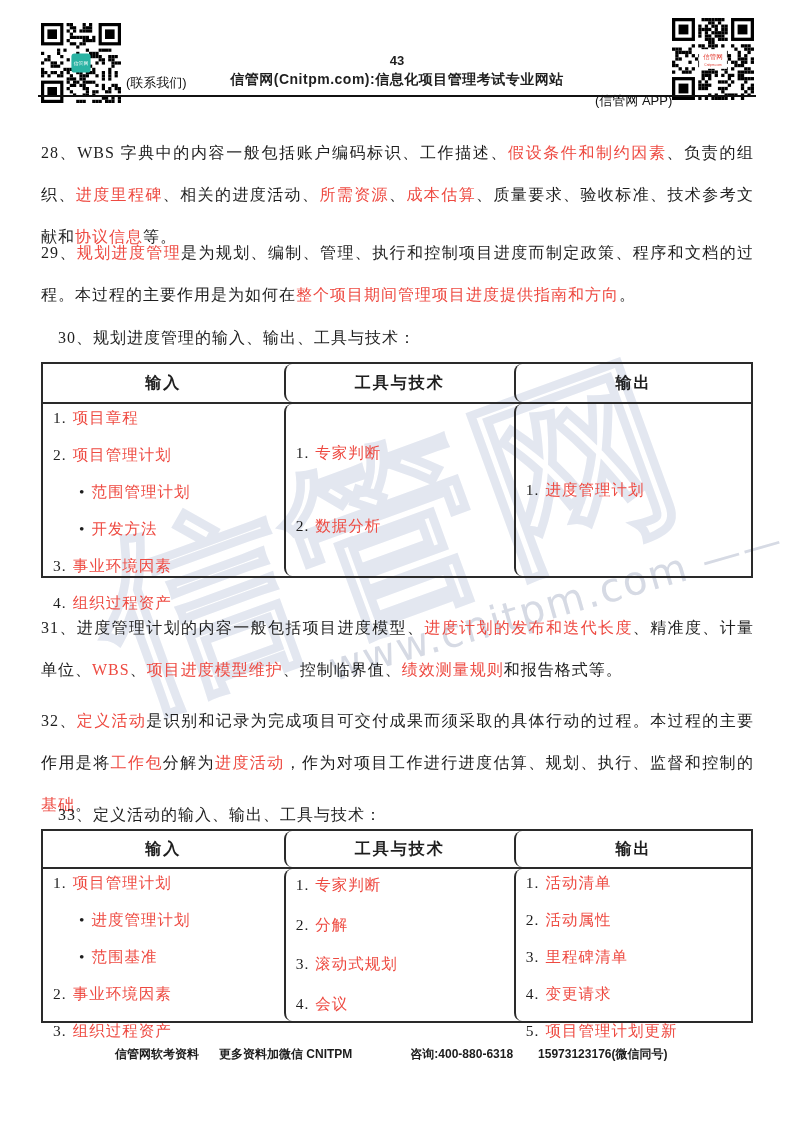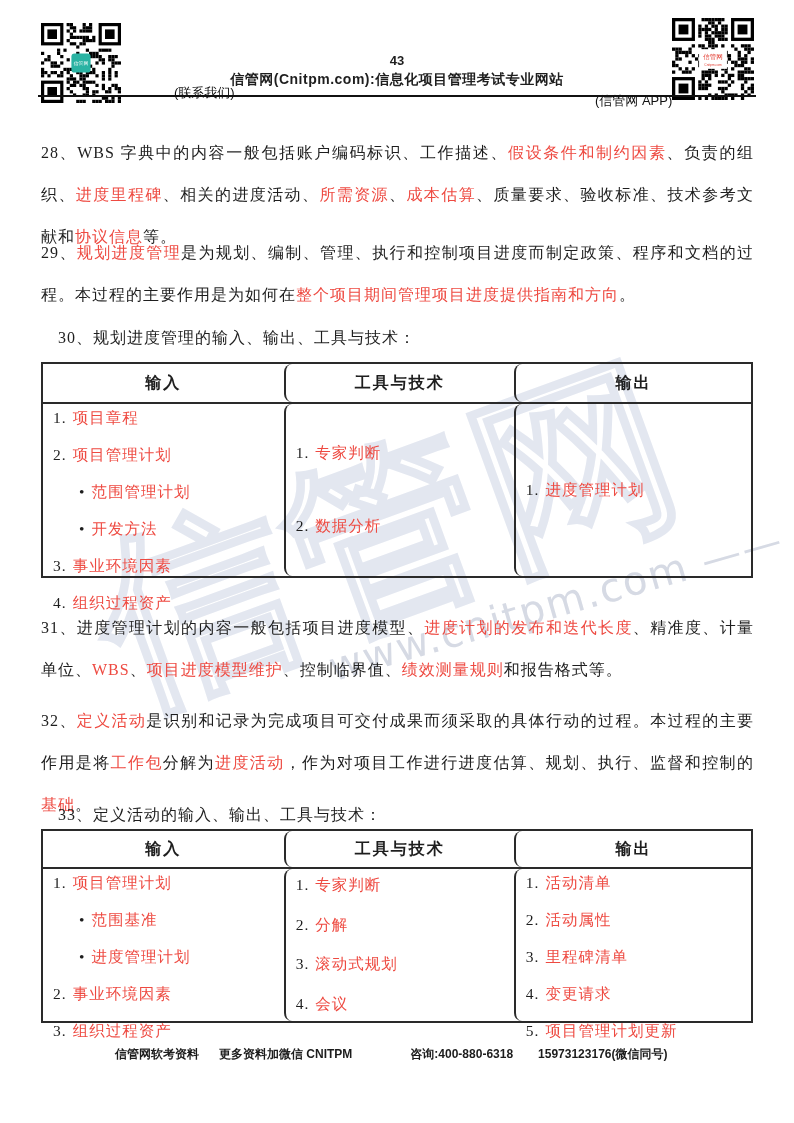--- a/index.html
+++ b/index.html
@@ -8,21 +8,21 @@
     position:relative;width:794px;height:1123px;margin:0 auto;background:#ffffff;
     overflow:hidden;font-family:"Liberation Serif","DejaVu Serif",serif;color:#1e1e1e;
   }
   
   .qr{position:absolute;}
   .qr svg{display:block;}
   .qr-left{left:41px;top:23px;width:80px;height:80px;}
   .qr-right{left:672px;top:18px;width:82px;height:82px;}
   .qr-caption{position:absolute;font-family:"Liberation Sans","DejaVu Sans",sans-serif;
     font-size:13px;color:#111;}
-  .qr-caption-left{left:126px;top:84px;margin-left:48px;}
+  .qr-caption-left{left:126px;top:74px;}
   .qr-caption-right{left:595px;top:92px;}
   .page-num{position:absolute;left:0;right:0;top:53px;text-align:center;
     font-family:"Liberation Sans","DejaVu Sans",sans-serif;font-size:13px;font-weight:bold;}
   .site-line{position:absolute;left:0;right:0;top:71px;text-align:center;
     font-family:"Liberation Sans","DejaVu Sans",sans-serif;font-size:14px;font-weight:bold;letter-spacing:.5px;}
   .header-rule{position:absolute;left:38px;right:38px;top:95px;height:2px;background:#111;}
   
   .wm-brand{
     position:absolute;left:105px;top:540px;z-index:0;white-space:nowrap;
     font-family:"Liberation Sans","DejaVu Sans",sans-serif;font-weight:bold;
@@ -528,22 +528,22 @@
 
   <div class="doc-table" style="top:829px;height:194px;">
     <div class="trow thead" style="height:38px;">
       <div class="tcell c1">输入</div>
       <div class="tcell c2">工具与技术</div>
       <div class="tcell c3">输出</div>
     </div>
     <div class="trow tbody">
       <div class="tcell c1 items">
           <div class="cell-item"><span class="num">1.</span><span class="itxt">项目管理计划</span></div>
+          <div class="cell-item indent"><span class="num">•</span><span class="itxt">进度管理计划</span></div>
           <div class="cell-item indent"><span class="num">•</span><span class="itxt">范围基准</span></div>
-          <div class="cell-item indent"><span class="num">•</span><span class="itxt">进度管理计划</span></div>
           <div class="cell-item"><span class="num">2.</span><span class="itxt">事业环境因素</span></div>
           <div class="cell-item"><span class="num">3.</span><span class="itxt">组织过程资产</span></div>
         </div>
       <div class="tcell c2 items">
           <div class="cell-item"><span class="num">1.</span><span class="itxt">专家判断</span></div>
           <div class="cell-item"><span class="num">2.</span><span class="itxt">分解</span></div>
           <div class="cell-item"><span class="num">3.</span><span class="itxt">滚动式规划</span></div>
           <div class="cell-item"><span class="num">4.</span><span class="itxt">会议</span></div>
         </div>
       <div class="tcell c3 items">

